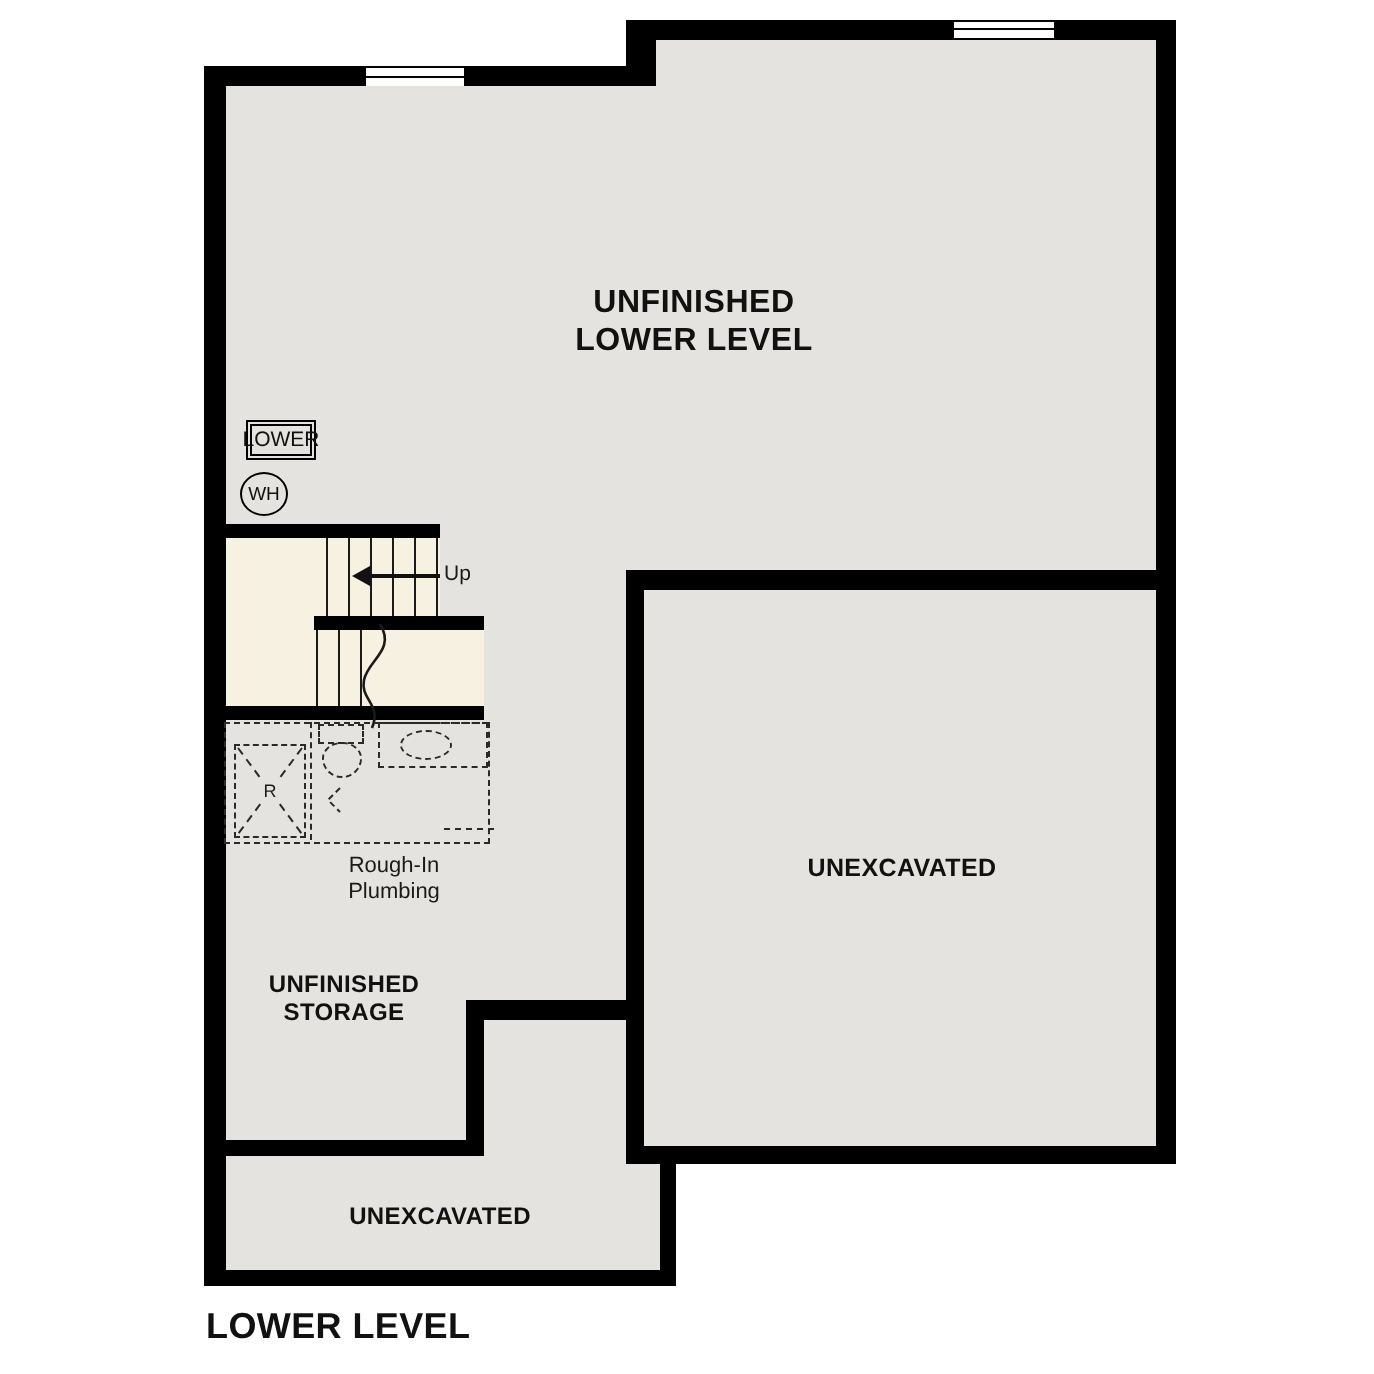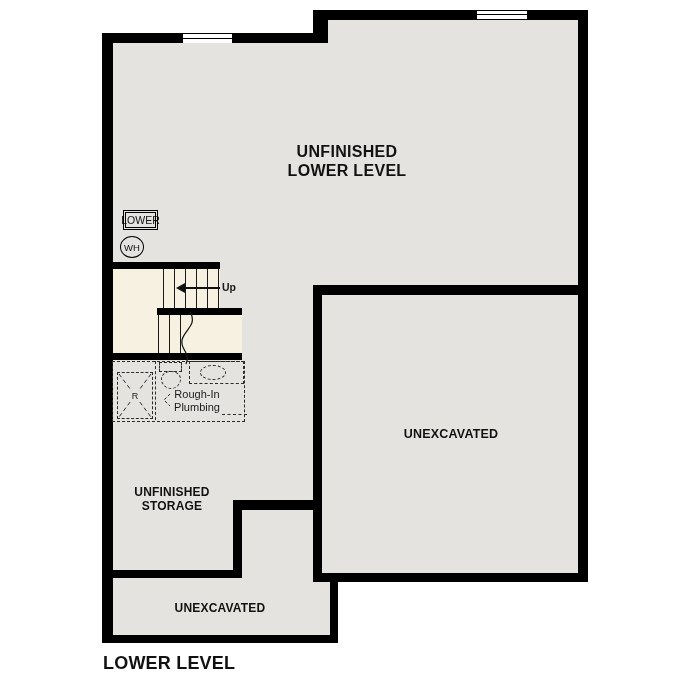--- a/index.html
+++ b/index.html
@@ -19,21 +19,21 @@
   .window .mullion{position:absolute;left:0;right:0;top:50%;height:1px;margin-top:-1px;background:#000;}
   .tread{position:absolute;width:1px;background:#1a1a1a;}
   .dashed{position:absolute;border:1px dashed #2a2a2a;background:transparent;}
   .dashline{position:absolute;border-top:1px dashed #2a2a2a;height:0;}
   .dashvert{position:absolute;border-left:1px dashed #2a2a2a;width:0;}
   .label{position:absolute;color:var(--text);white-space:nowrap;}
   .label.c{transform:translateX(-50%);text-align:center;}
   .room-main{font-weight:bold;font-size:16px;line-height:19px;letter-spacing:.3px;}
   .room-med{font-weight:bold;font-size:12px;line-height:14px;letter-spacing:.2px;}
   .title{font-weight:bold;font-size:18px;letter-spacing:.2px;}
-  .small-note{font-size:11px;line-height:13px;color:#1a1a1a;}
+  .small-note{font-size:11px;line-height:13px;color:#1a1a1a;margin-top:39px;}
   .up-note{font-size:10.5px;color:#1a1a1a;}
   .furn-box{position:absolute;left:123px;top:210px;width:35px;height:20px;border:1px solid #000;
             background:var(--floor);box-sizing:border-box;padding:1px;}
   .furn-inner{width:100%;height:100%;border:1px solid #000;box-sizing:border-box;
               display:flex;align-items:center;justify-content:center;font-size:10.5px;color:var(--text);}
   .wh-circle{position:absolute;left:120px;top:236px;width:24px;height:22px;border:1.5px solid #000;
              border-radius:50%;background:var(--floor);box-sizing:border-box;
              display:flex;align-items:center;justify-content:center;font-size:9.5px;color:var(--text);}
   .arrow-line{position:absolute;left:183px;top:287px;width:37px;height:2px;background:#111;}
   .arrow-head{position:absolute;left:176px;top:283px;width:0;height:0;
@@ -89,21 +89,21 @@
   <div class="tread" style="left:158px;top:315px;height:38px;"></div>
   <div class="tread" style="left:169px;top:315px;height:38px;"></div>
   <div class="tread" style="left:180px;top:315px;height:38px;"></div>
 
   <svg style="left:176px;top:310px;" width="24" height="56" viewBox="0 0 24 56">
     <path d="M14,2 C22,15 8,20 6,30 C4,40 15,42 10,54" fill="none" stroke="#1a1a1a" stroke-width="1.3"></path>
   </svg>
 
   <div class="arrow-line"></div>
   <div class="arrow-head"></div>
-  <div class="label up-note" style="left:222px;top:281px;font-weight:bold;">Up</div>
+  <div class="label up-note" style="left:222px;top:281px;">Up</div>
 
   <div class="furn-box">
     <div class="furn-inner">LOWER</div>
   </div>
   <div class="wh-circle">WH</div>
 
   <div class="dashed" style="left:112px;top:361px;width:131px;height:59px;"></div>
   <div class="dashvert" style="left:155px;top:361px;height:59px;"></div>
   <div class="dashed" style="left:117px;top:372px;width:34px;height:45px;">
     <svg style="left:0;top:0;" width="34" height="45" viewBox="0 0 34 45">

